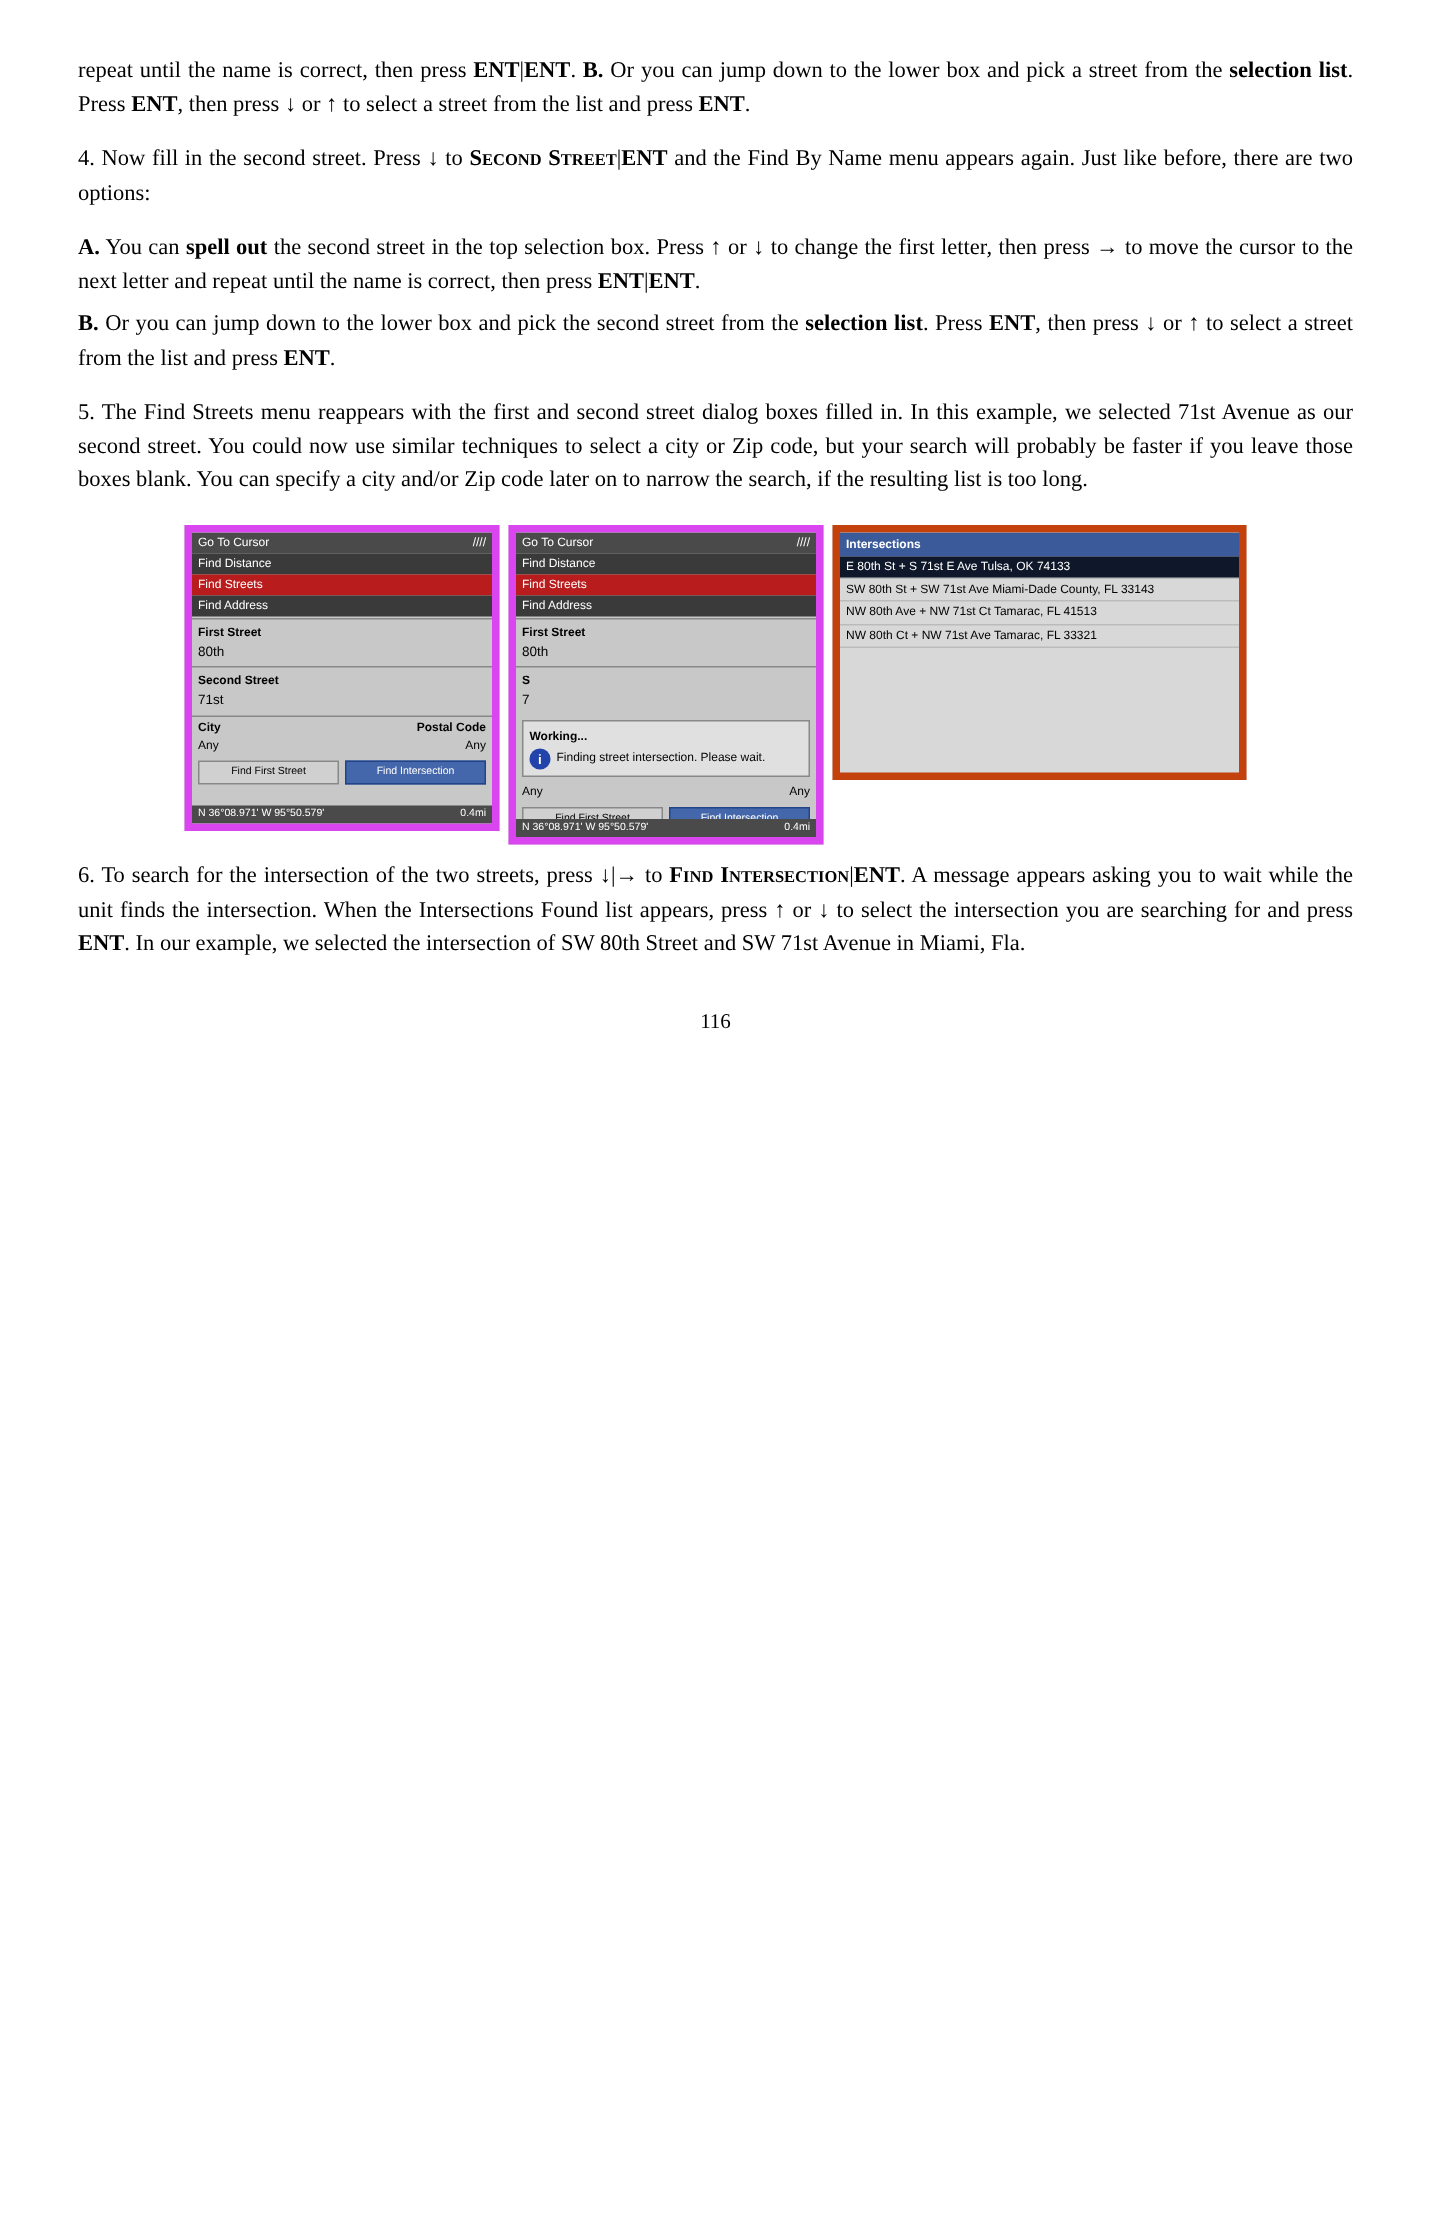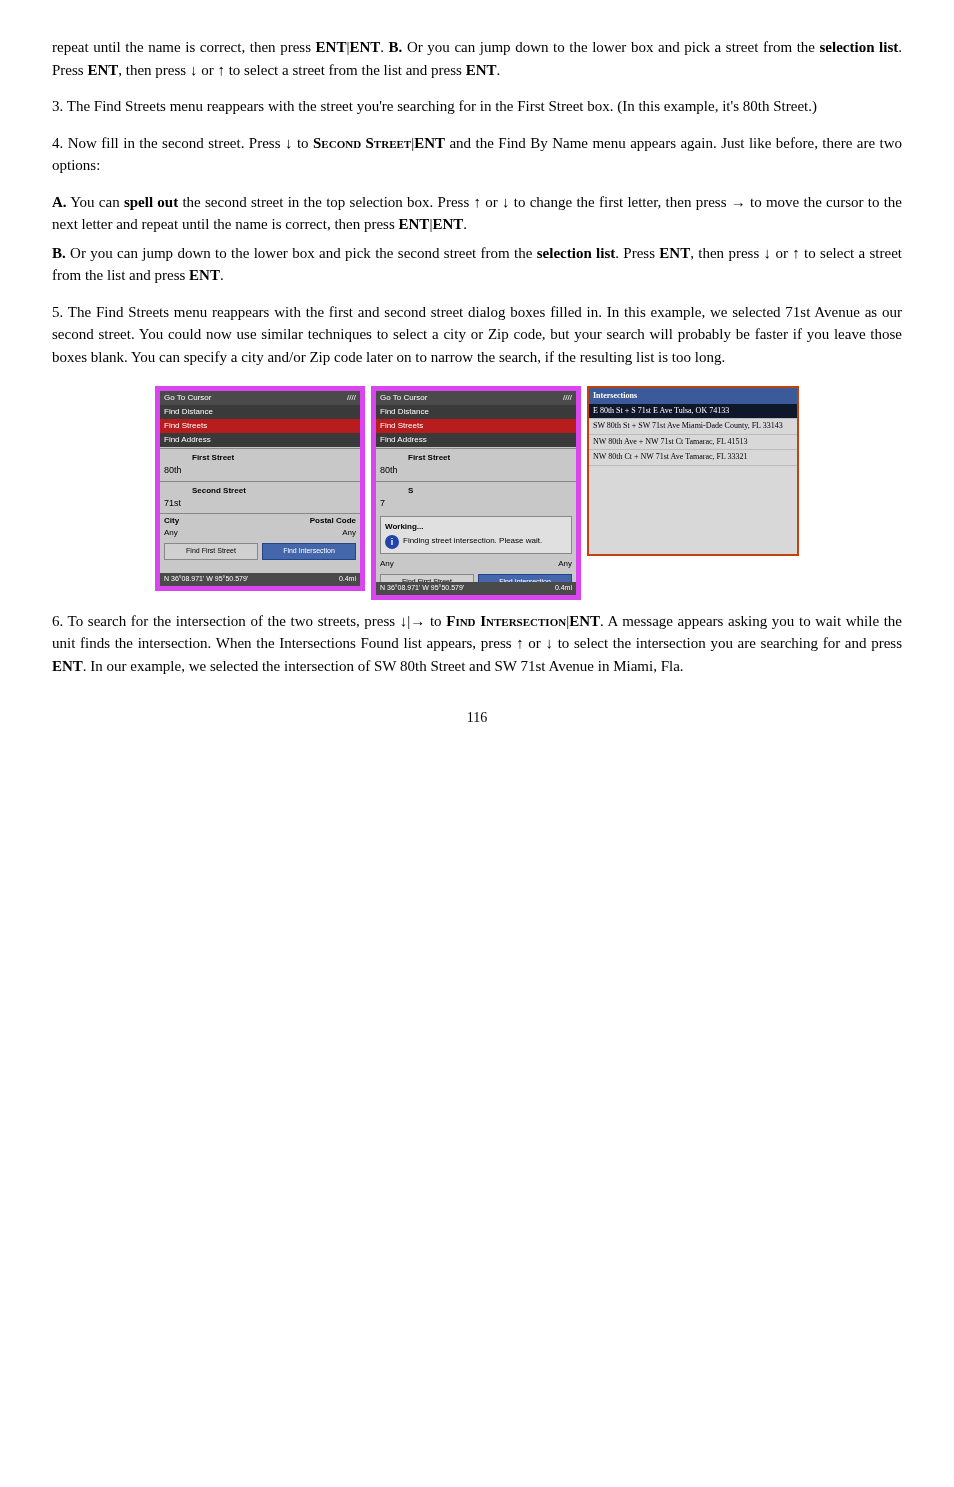--- a/index.html
+++ b/index.html
@@ -58,21 +58,20 @@
     }
     .screen-panel .menu-row.selected {
       background: #b91c1c;
       color: #fff;
     }
     .screen-panel .field-label {
       font-size: 8px;
       font-weight: bold;
       padding: 2px 4px 0 4px;
       color: #000;
-      margin-left: 28px;
     }
     .screen-panel .field-value {
       font-size: 9px;
       padding: 0 4px 2px 4px;
       color: #000;
     }
     .screen-panel .divider {
       border-top: 1px solid #888;
       margin: 1px 0;
     }
@@ -147,25 +146,25 @@
       border-radius: 50%;
       text-align: center;
       line-height: 14px;
       font-size: 9px;
       font-weight: bold;
       flex-shrink: 0;
     }
 
     
     .inter-panel {
-      border: 2px solid #c2410c;
+      border: 5px solid #c2410c;
       background: #d8d8d8;
-      width: 212px;
+      width: 276px;
       min-height: 170px;
-      font-family: Liberation Serif, serif;
+      font-family: Liberation Sans, sans-serif;
       font-size: 8px;
       color: #000;
       overflow: hidden;
     }
     .inter-panel .inter-title {
       background: #3a5a99;
       color: #fff;
       font-size: 8px;
       font-weight: bold;
       padding: 2px 4px;
@@ -201,23 +200,20 @@
   </style>
 </head>
 <body>
 
 <div>
 
   <p class="paragraph">
     <span>repeat until the name is correct, then press </span><span><b>ENT</b></span><span>|</span><span><b>ENT</b></span><span>. </span><b>B.</b><span> Or you can jump down to the lower box and pick a street from the </span><b>selection list</b><span>. Press </span><b>ENT</b><span>, then press ↓ or ↑ to select a street from the list and press </span><b>ENT</b><span>.</span>
   </p>
 
-  <p class="paragraph">
-    <span>3. The Find Streets menu reappears with the street you're searching for in the First Street box. (In this example, it's 80th Street.)</span>
-  </p>
 
   <p class="paragraph">
     <span>4. Now fill in the second street. Press ↓ to </span><span><span class="small-caps">Second Street</span></span><span>|</span><b>ENT</b><span> and the Find By Name menu appears again. Just like before, there are two options:</span>
   </p>
 
   <p class="paragraph section-a">
     <b>A.</b><span> You can </span><b>spell out</b><span> the second street in the top selection box. Press ↑ or ↓ to change the first letter, then press → to move the cursor to the next letter and repeat until the name is correct, then press </span><b>ENT</b><span>|</span><b>ENT</b><span>.</span>
   </p>
 
   <p class="paragraph">

